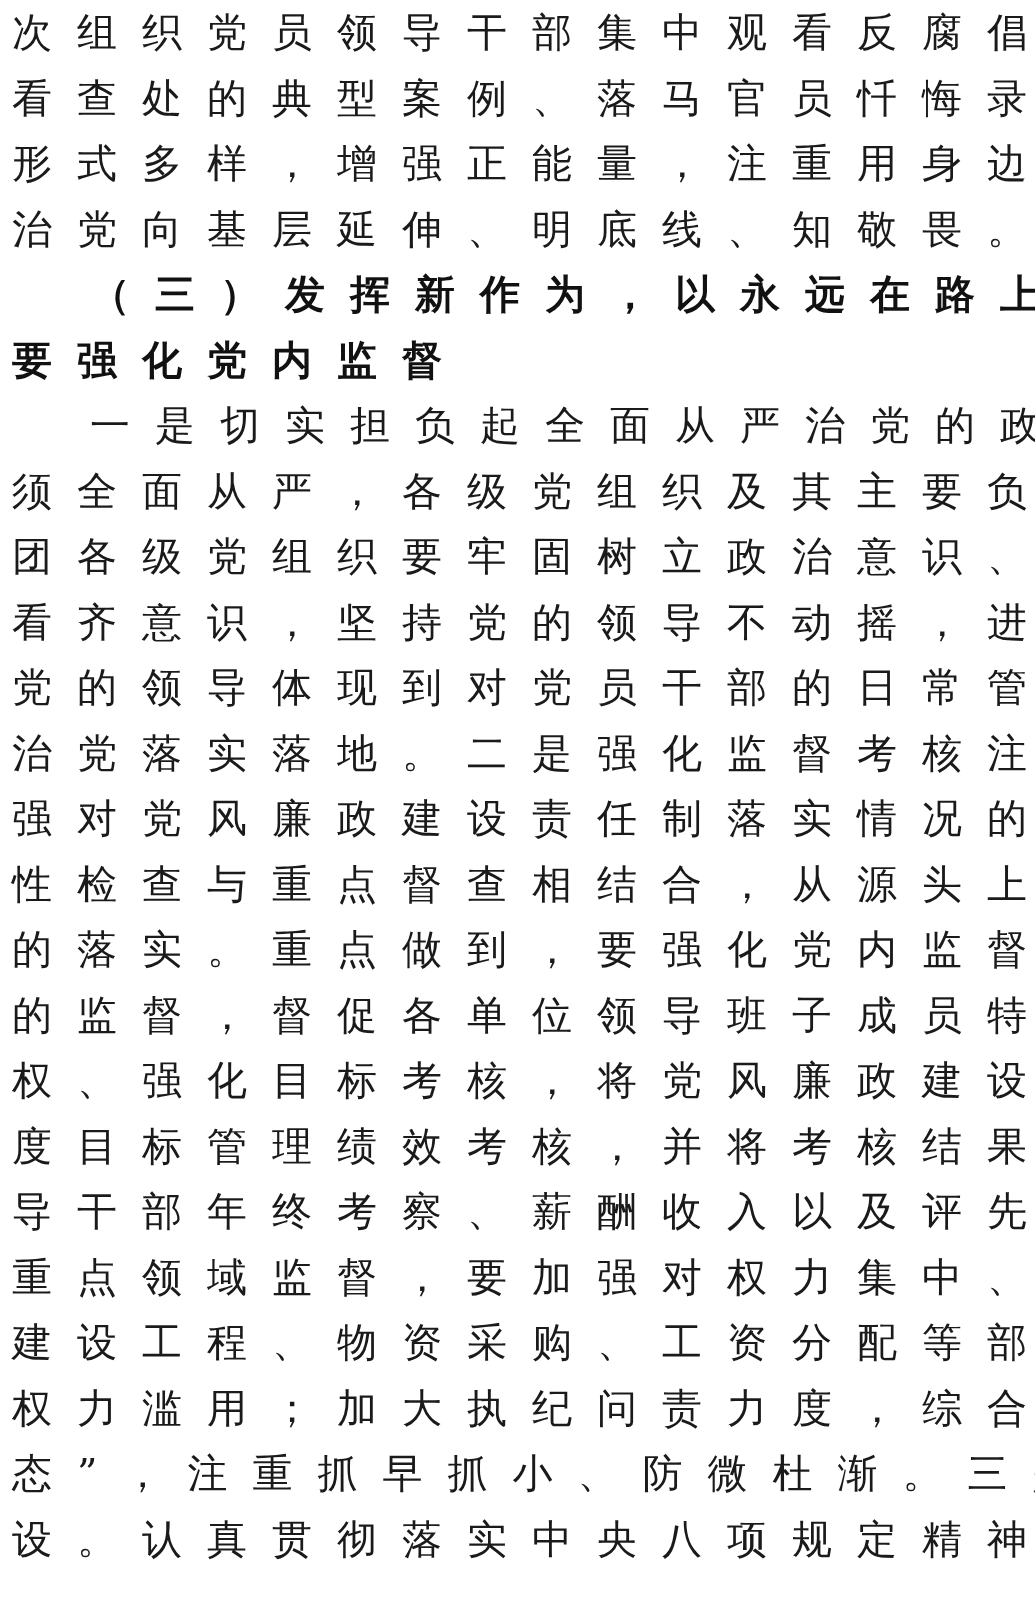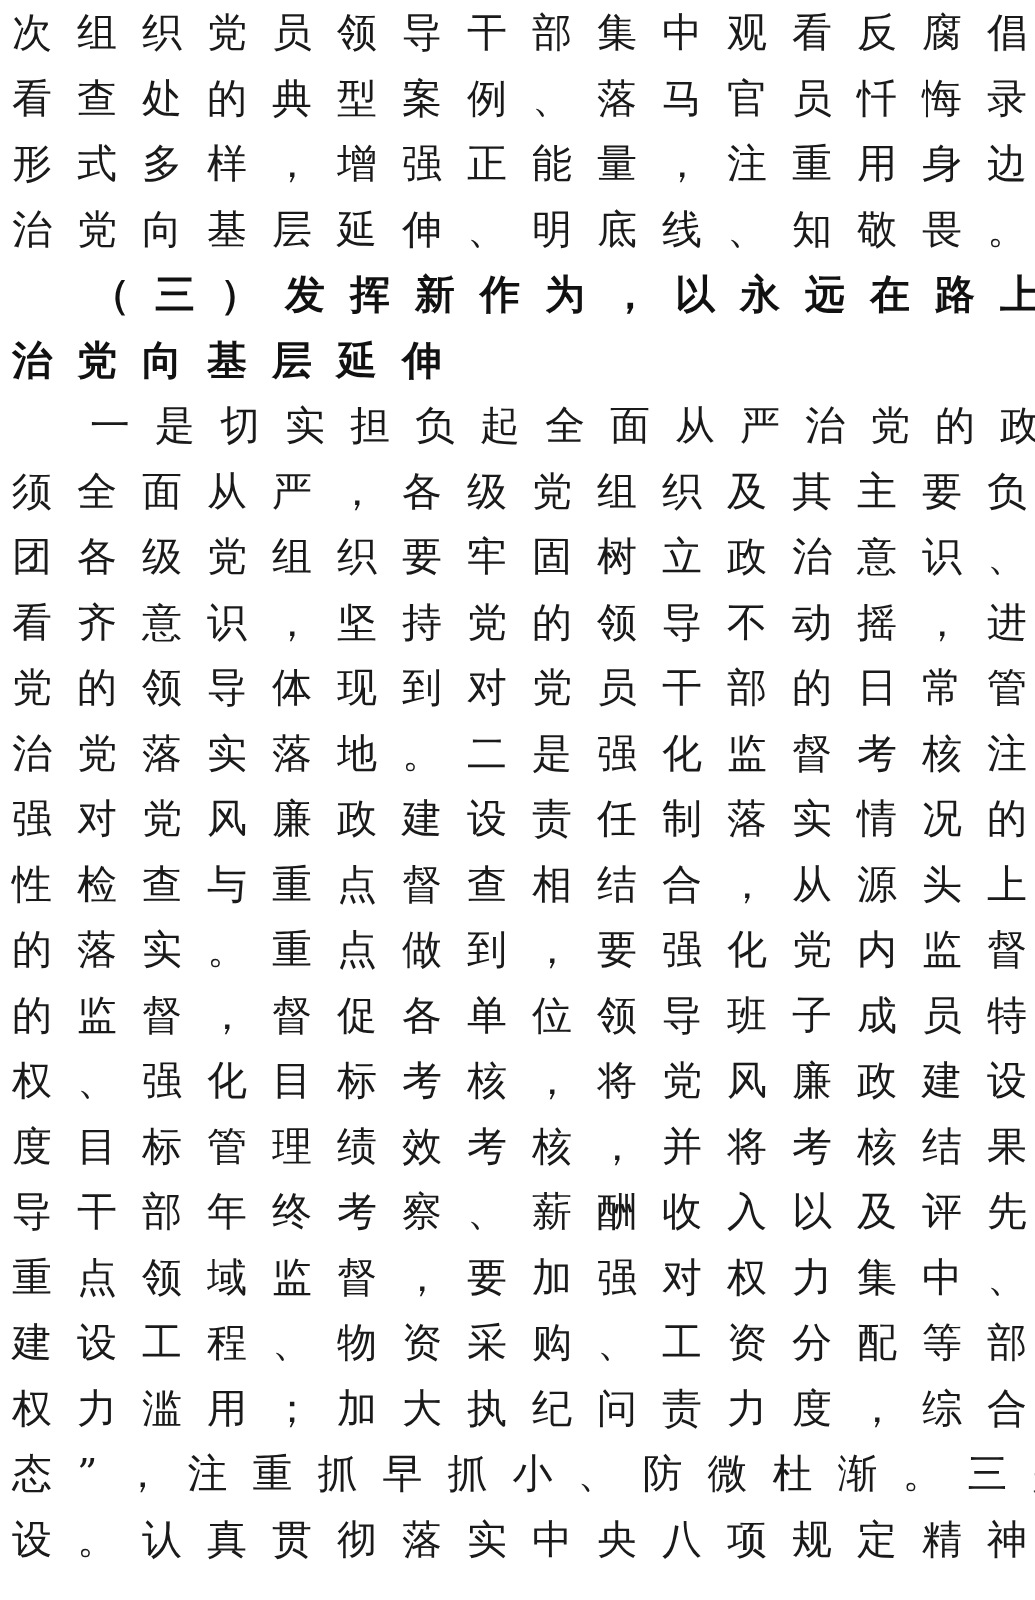--- a/index.html
+++ b/index.html
@@ -40,21 +40,21 @@
 </style>
 </head>
 <body>
 
 <div class="page">
   <div class="line" style="top:2px">次组织党员领导干部集中观看反腐倡廉警示电教片活动，观</div>
   <div class="line" style="top:68px">看查处的典型案例、落马官员忏悔录等，做到警示教育在前，</div>
   <div class="line" style="top:133px">形式多样，增强正能量，注重用身边的事教育身边的人，让</div>
   <div class="line" style="top:199px">治党向基层延伸、明底线、知敬畏。</div>
   <div class="line heading" style="top:264px; left:90px">（三）发挥新作为，以永远在路上的执着推动全面从严</div>
-  <div class="line heading" style="top:330px">治党向基层延伸</div>
+  <div class="line heading" style="top:330px">要强化党内监督</div>
   <div class="line" style="top:395px; left:90px">一是切实担负起全面从严治党的政治责任。党的建设必</div>
   <div class="line" style="top:461px">须全面从严，各级党组织及其主要负责人都是责任主体。集</div>
   <div class="line" style="top:526px">团各级党组织要牢固树立政治意识、大局意识、核心意识、</div>
   <div class="line" style="top:592px">看齐意识，坚持党的领导不动摇，进一步加强党建工作，把</div>
   <div class="line" style="top:657px">党的领导体现到对党员干部的日常管理监督中，使全面从严</div>
   <div class="line" style="top:723px">治党落实落地。二是强化监督考核注重工作目标落实。要加</div>
   <div class="line" style="top:788px">强对党风廉政建设责任制落实情况的监督与检查，坚持经常</div>
   <div class="line" style="top:854px">性检查与重点督查相结合，从源头上推进全面从严治党工作</div>
   <div class="line" style="top:919px">的落实。重点做到，要强化党内监督，要加强对“关键少数”</div>
   <div class="line" style="top:985px">的监督，督促各单位领导班子成员特别是“一把手”秉公用</div>

